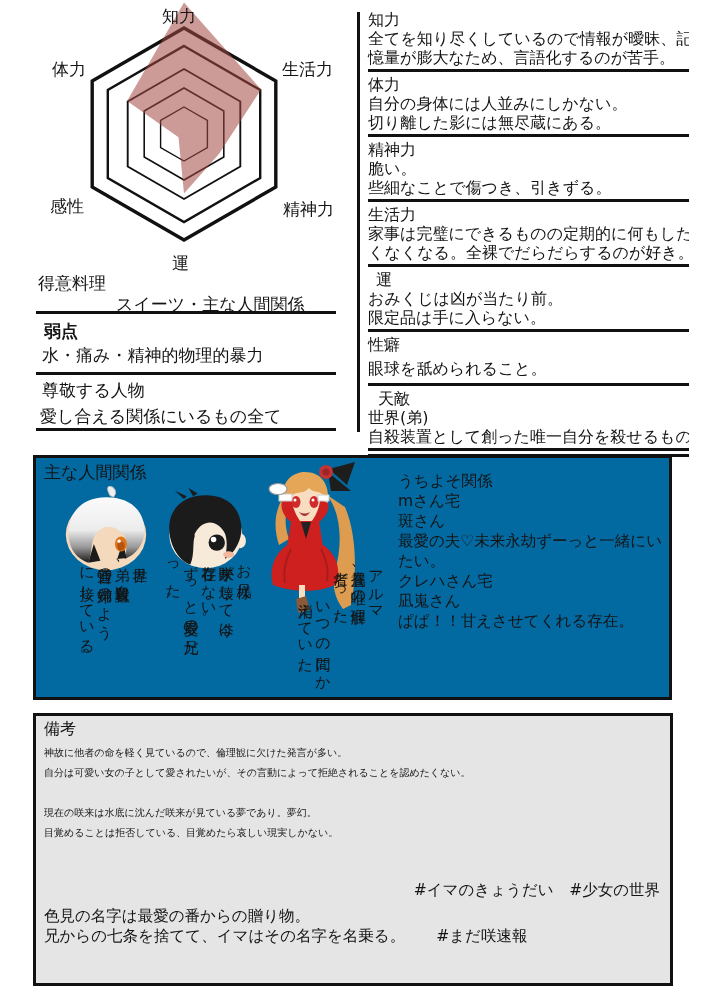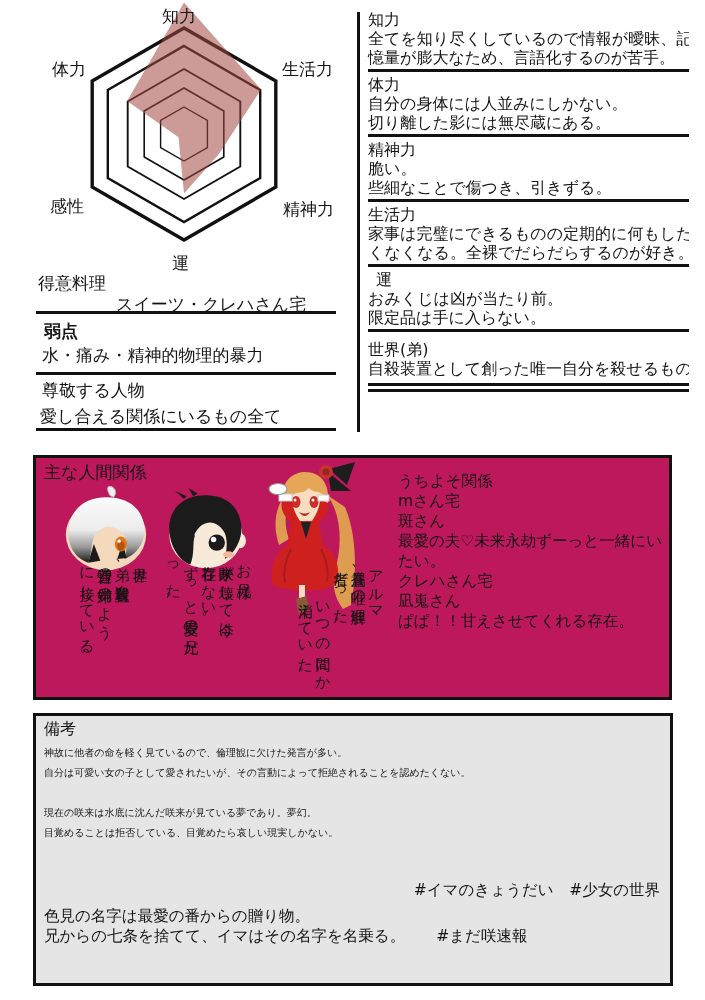--- a/index.html
+++ b/index.html
@@ -30,21 +30,21 @@
   .stats{position:absolute;left:368px;top:10px;width:330px;font-size:16px;line-height:19px;}
   .stat-section{border-bottom:3px solid #111;padding-bottom:2px;margin-bottom:3px;}
   .stat-section.double{border-bottom:9px double #111;}
   .stat-head{white-space:nowrap;}
   .stat-desc{white-space:pre-line;}
   .stat-section:nth-child(5) .stat-head{padding-left:8px;}
   .stat-section:nth-child(6) .stat-desc{padding-top:5px;padding-bottom:3px;}
   .stat-section:nth-child(7) .stat-head{padding-left:10px;}
 
   
-  .rel-box{position:absolute;left:33px;top:455px;width:633px;height:239px;border:3px solid #111;background:#be185d;}
+  .rel-box{position:absolute;left:33px;top:455px;width:633px;height:239px;border:3px solid #111;background:#0369a1;}
   .rel-title{position:absolute;left:8px;top:3px;font-size:17px;}
   .avatar{position:absolute;}
   .av-sekai{left:22px;top:28px;width:96px;height:86px;}
   .av-onii{left:122px;top:30px;width:92px;height:82px;}
   .av-alma{left:203px;top:1px;width:140px;height:155px;}
   .vtext{position:absolute;writing-mode:vertical-rl;text-orientation:upright;
          font-size:15px;line-height:1.18;white-space:pre-line;letter-spacing:1px;}
   .vt-0{left:18px;top:98px;width:94px;height:140px;}
   .vt-1{left:116px;top:96px;width:100px;height:142px;}
   .vt-2{left:208px;top:102px;width:140px;height:136px;}
@@ -73,21 +73,21 @@
       </svg>
     <div class="radar-label rl-0">知力</div>
     <div class="radar-label rl-1">生活力</div>
     <div class="radar-label rl-2">精神力</div>
     <div class="radar-label rl-3">運</div>
     <div class="radar-label rl-4">感性</div>
     <div class="radar-label rl-5">体力</div>
   </div>
 
   <div class="profile-label pl-0">得意料理</div>
-  <div class="profile-value pv-0">スイーツ・クレハさん宅</div>
+  <div class="profile-value pv-0">スイーツ・主な人間関係</div>
   <div class="hdiv hd-0"></div>
   <div class="profile-label pl-1">弱点</div>
   <div class="profile-value pv-1">水・痛み・精神的物理的暴力</div>
   <div class="hdiv hd-1"></div>
   <div class="profile-label pl-2">尊敬する人物</div>
   <div class="profile-value pv-2">愛し合える関係にいるもの全て</div>
   <div class="hdiv hd-2"></div>
 
   <div class="vline"></div>
 
@@ -108,21 +108,26 @@
     </div>
     <div class="stat-section">
       <div class="stat-head">生活力</div>
       <div class="stat-desc">家事は完璧にできるものの定期的に何もしたくなくなる。全裸でだらだらするのが好き。</div>
     </div>
     <div class="stat-section">
       <div class="stat-head">運</div>
       <div class="stat-desc">おみくじは凶が当たり前。
 限定品は手に入らない。</div>
     </div>
+    <div class="stat-section">
+      <div class="stat-head">性癖</div>
+      <div class="stat-desc">眼球を舐められること。</div>
+    </div>
     <div class="stat-section double">
+      <div class="stat-head">天敵</div>
       <div class="stat-desc">世界(弟)
 自殺装置として創った唯一自分を殺せるもの</div>
     </div>
   </div>
 
   <div class="rel-box">
     <div class="rel-title">主な人間関係</div>
 
     <svg class="avatar av-sekai" viewBox="0 0 100 92">
       <defs>

